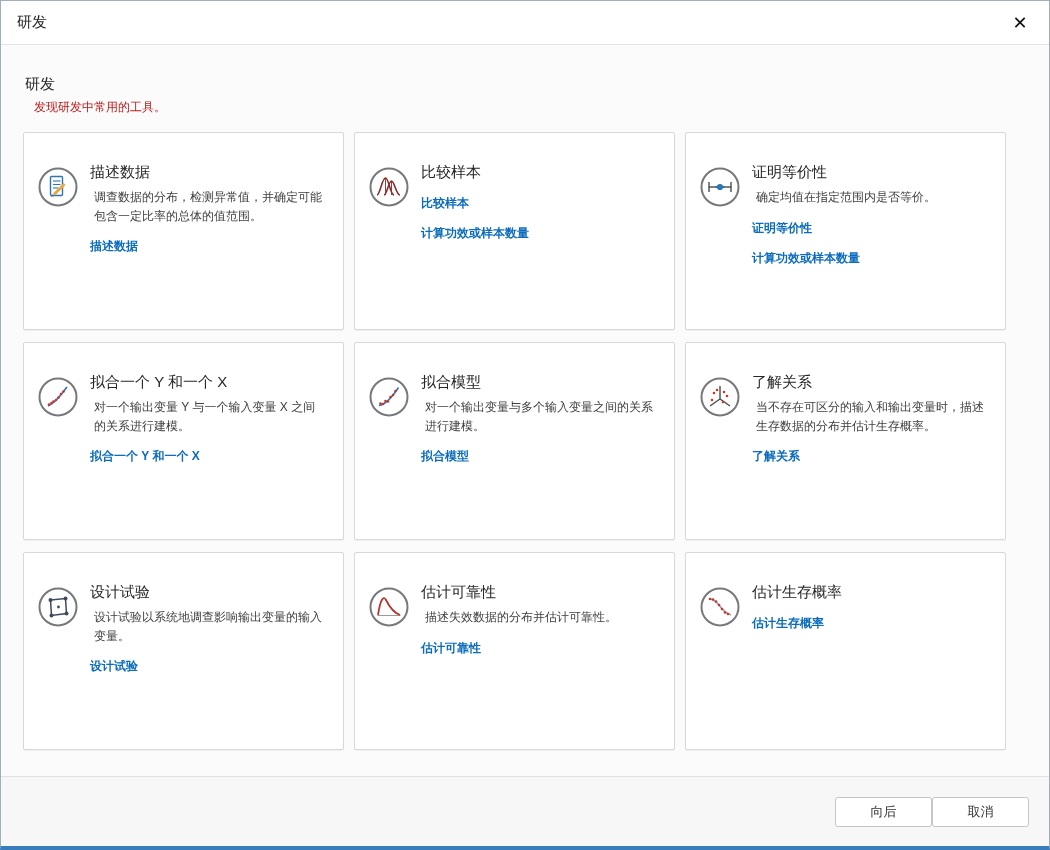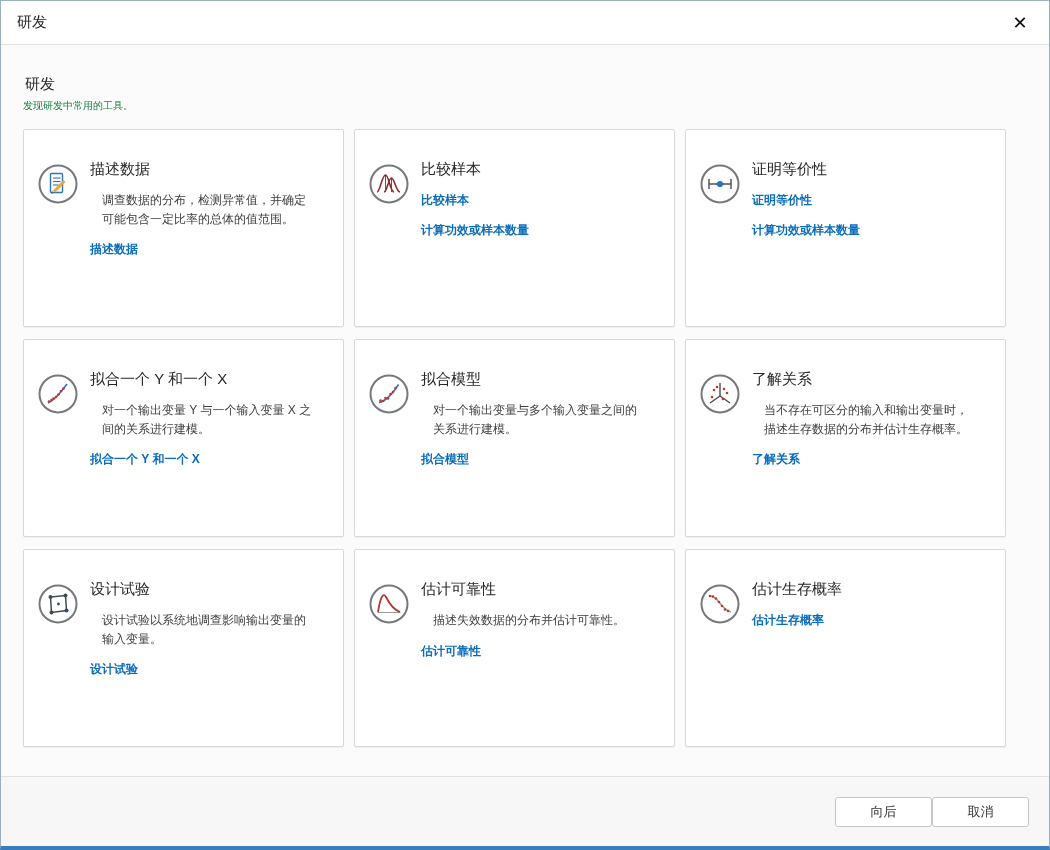--- a/index.html
+++ b/index.html
@@ -26,39 +26,39 @@
     border-bottom: 1px solid #e3e3e3;
   }
   .titlebar-title { flex: 1; font-size: 15px; color: #1f1f1f; }
   .close-button {
     width: 30px; height: 30px;
     display: flex; align-items: center; justify-content: center;
     font-size: 18px; color: #111; cursor: pointer; user-select: none;
   }
   .content { flex: 1; padding: 0 22px; overflow: hidden; }
   .section-title { margin: 30px 2px 5px; font-size: 15px; font-weight: 400; color: #262626; }
-  .section-subtitle { margin: 0 0 16px; font-size: 10px; color: #15803d; }
+  .section-subtitle { margin: 0 11px 16px; font-size: 12px; color: #b91c1c; }
   .grid {
     display: grid;
     grid-template-columns: repeat(3, 321px);
     column-gap: 10px; row-gap: 12px;
   }
   .card {
     height: 198px;
     background: #ffffff;
     border: 1px solid #d8d8d8;
     border-radius: 2px;
     padding: 28px 14px;
     display: flex; gap: 12px;
     box-shadow: 0 1px 1px rgba(0,0,0,0.05);
   }
   .icon-circle { flex: 0 0 40px; width: 40px; height: 40px; margin-top: 6px; }
   .card-body { flex: 1; min-width: 0; }
   .card-title { margin: 2px 0 6px; font-size: 15px; font-weight: 400; color: #262626; }
-  .card-desc { margin: 12px; font-size: 12px; line-height: 1.55; color: #404040; }
+  .card-desc { margin: 4px; font-size: 12px; line-height: 1.55; color: #404040; }
   .card-link {
     display: block; width: max-content; max-width: 100%;
     margin-top: 13px;
     font-size: 12px; font-weight: 700;
     color: var(--link, #0b6cbd);
     text-decoration: none; cursor: pointer;
   }
   .footer {
     flex: 0 0 70px;
     background: #f7f7f7;
@@ -136,20 +136,21 @@
             <circle cx="20" cy="20" r="18.5" fill="#fff" stroke="#75797c" stroke-width="2"></circle>
             <line x1="9" y1="20" x2="31" y2="20" stroke="#4a4a4a" stroke-width="1.4"></line>
             <line x1="9" y1="15" x2="9" y2="25" stroke="#4a4a4a" stroke-width="1.4"></line>
             <line x1="31" y1="15" x2="31" y2="25" stroke="#4a4a4a" stroke-width="1.4"></line>
             <line x1="15.5" y1="20" x2="24.5" y2="20" stroke="#2e75b6" stroke-width="2"></line>
             <circle cx="20" cy="20" r="3.1" fill="#2e75b6"></circle>
           </svg>
         </span>
         <div class="card-body">
           <h3 class="card-title">证明等价性</h3>
+          <p class="card-desc">确定均值在指定范围内是否等价。</p>
           <a class="card-link">证明等价性</a>
           <a class="card-link">计算功效或样本数量</a>
         </div>
       </article>
 
       <article class="card">
         <span class="icon-circle">
           <svg viewBox="0 0 40 40" width="40" height="40">
             <circle cx="20" cy="20" r="18.5" fill="#fff" stroke="#75797c" stroke-width="2"></circle>
             <path d="M10 29 C15 27, 21 21, 29 10" fill="none" stroke="#2e75b6" stroke-width="1.6"></path>

